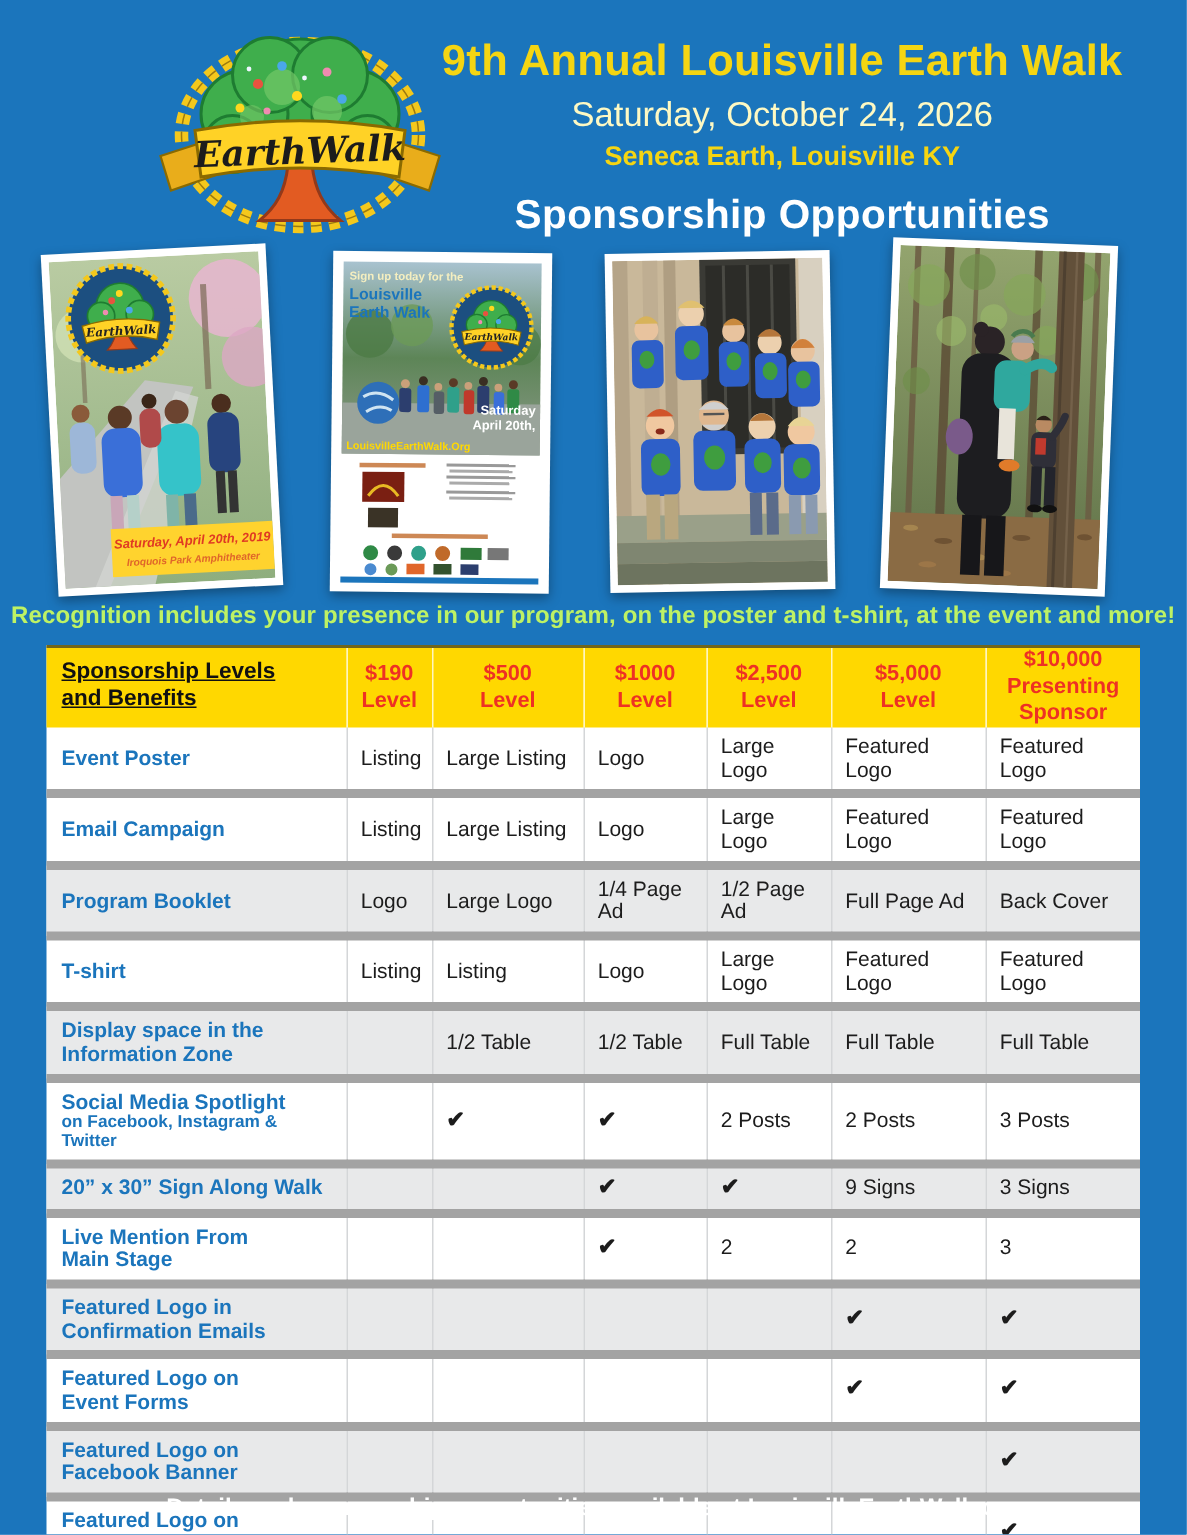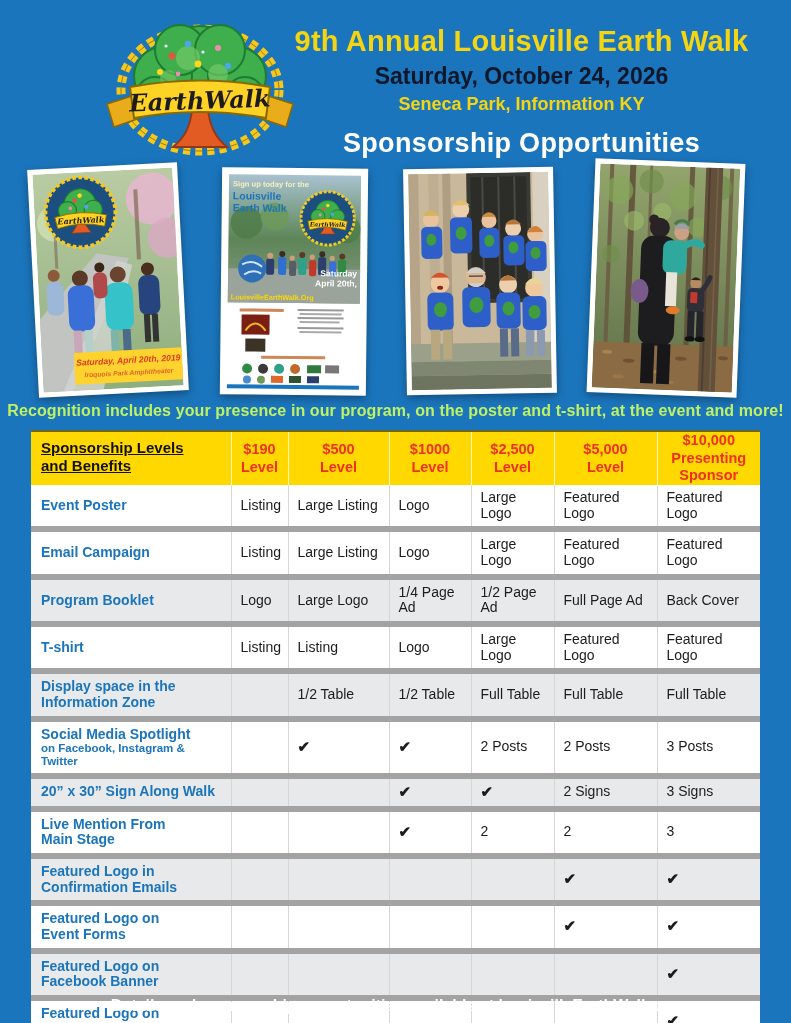--- a/index.html
+++ b/index.html
@@ -4,21 +4,21 @@
 <style>
   * { margin:0; padding:0; box-sizing:border-box; }
   html,body { background:#1b75bc; }
   body { font-family:"Liberation Sans", sans-serif; }
   .page { position:relative; width:791px; height:1023px; background:#1b75bc; overflow:hidden; margin:0 auto; }
 
   
   .logo-svg { position:absolute; left:95px; top:16px; width:210px; height:140px; }
   .header-text { position:absolute; left:284px; top:26px; width:475px; text-align:center; }
   .hd-title { font-size:29px; font-weight:bold; color:#f5d512; line-height:1.05; letter-spacing:0.2px; }
-  .hd-date { font-size:23px; font-weight:bold; color:#0f172a; margin-top:7px; }
+  .hd-date { font-size:23px; font-weight:normal; color:#fef9c3; margin-top:7px; }
   .hd-venue { font-size:18px; font-weight:bold; color:#f5d512; margin-top:4px; }
   .hd-sub { font-size:27px; font-weight:bold; color:#ffffff; margin-top:13px; letter-spacing:0.3px; }
 
   
   .photo { position:absolute; background:#fff; padding:5px; box-shadow:0 3px 8px rgba(0,0,0,0.35); }
   .photo svg { display:block; }
   .photo-1 { left:33px;  top:166px; transform:rotate(-3deg); }
   .photo-2 { left:221px; top:168px; transform:rotate(0.6deg); }
   .photo-3 { left:405px; top:168px; transform:rotate(-1deg); }
   .photo-4 { left:591px; top:161px; transform:rotate(2.2deg); }
@@ -102,21 +102,21 @@
       <polygon points="7,88 38,78 43,101 14,111" fill="#e9ad1b" stroke="#8a6a00" stroke-width="1.5"></polygon>
       <polygon points="193,88 162,78 157,101 186,111" fill="#e9ad1b" stroke="#8a6a00" stroke-width="1.5"></polygon>
       <path d="M30,71 Q100,58 170,71 L166,102 Q100,90 34,102 Z" fill="#ffd226" stroke="#8a6a00" stroke-width="2"></path>
       <text x="100" y="93" text-anchor="middle" font-size="24" font-style="italic" font-weight="bold" font-family="DejaVu Serif, serif" fill="#1c1c1c" transform="rotate(-2 100 88)">EarthWalk</text>
     </g>
   </svg>
 
   <div class="header-text">
     <div class="hd-title">9th Annual Louisville Earth Walk</div>
     <div class="hd-date">Saturday, October 24, 2026</div>
-    <div class="hd-venue">Seneca Park, Information KY</div>
+    <div class="hd-venue">Seneca Earth, Louisville KY</div>
     <div class="hd-sub">Sponsorship Opportunities</div>
   </div>
 
   <figure class="photo photo-1">
     <svg width="140" height="218" viewBox="0 0 140 218">
       <defs>
           <linearGradient id="g1" x1="0" y1="0" x2="0" y2="1">
         <stop offset="0" stop-color="#b9cba2"></stop>
             <stop offset="1" stop-color="#8fae7e"></stop>
           </linearGradient>
@@ -448,21 +448,21 @@
             <td>2 Posts</td>
             <td>2 Posts</td>
             <td>3 Posts</td>
           </tr>
           <tr class="alt" style="height: 32px;">
             <th>20” x 30” Sign Along Walk</th>
             <td></td>
             <td></td>
             <td class="check">✔</td>
             <td class="check">✔</td>
-            <td>2 Signs</td>
+            <td>9 Signs</td>
             <td>3 Signs</td>
           </tr>
           <tr style="height: 39px;">
             <th>Live Mention From
 Main Stage</th>
             <td></td>
             <td></td>
             <td class="check">✔</td>
             <td>2</td>
             <td>2</td>

